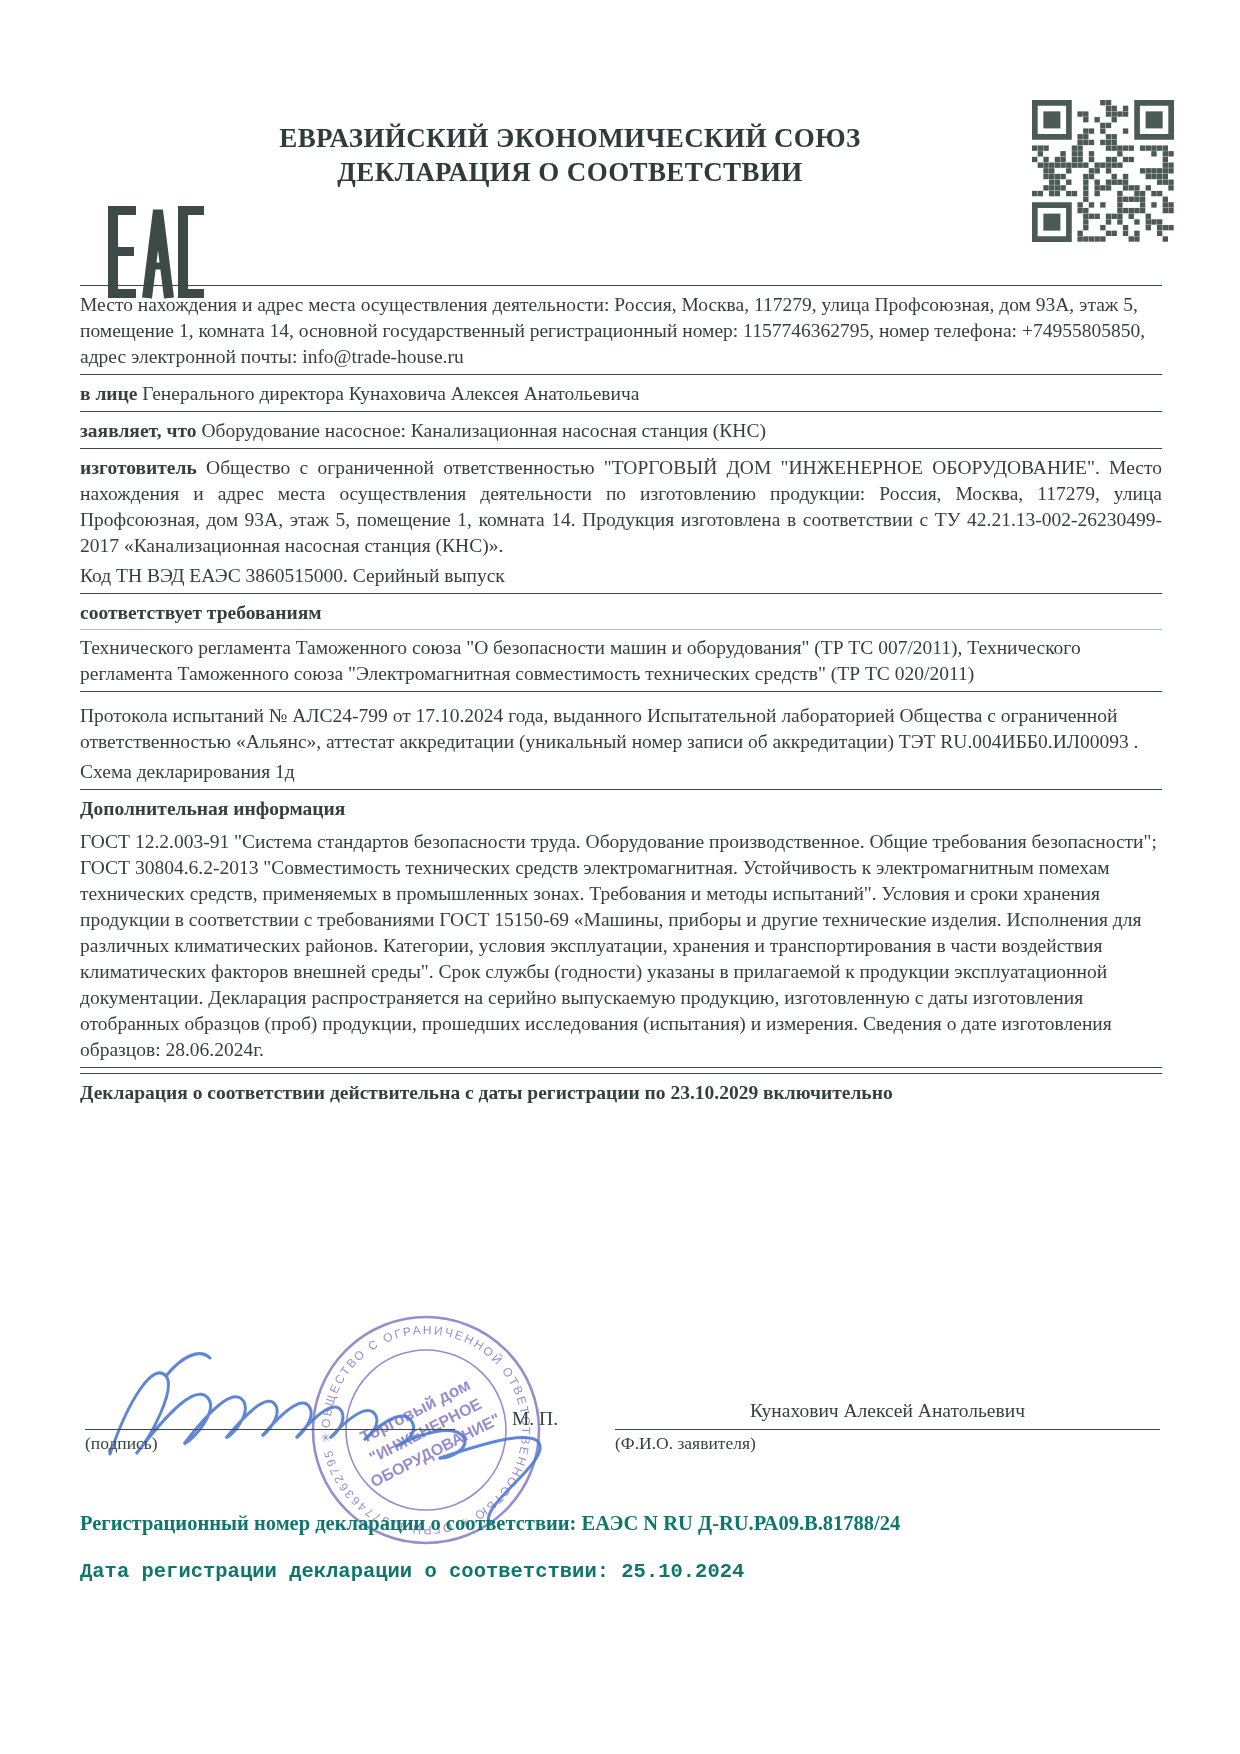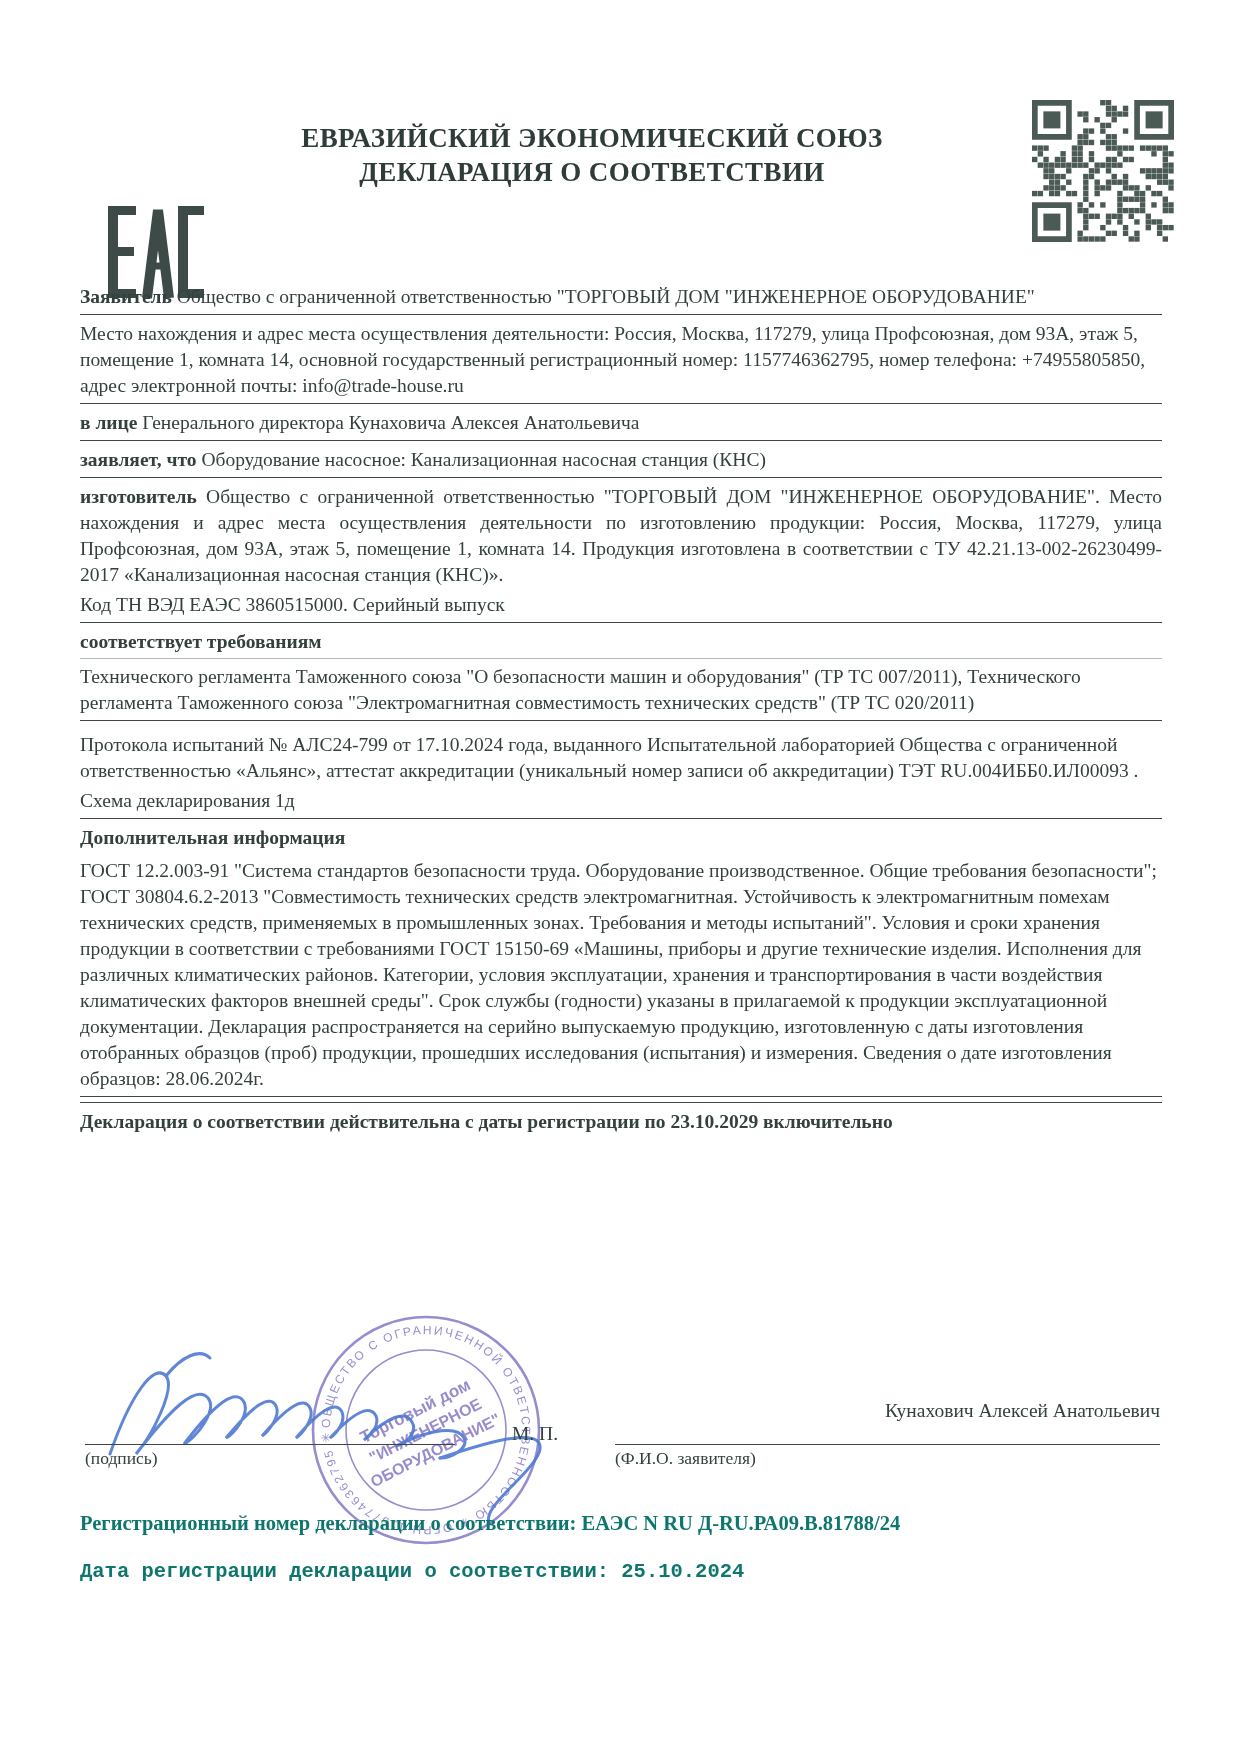--- a/index.html
+++ b/index.html
@@ -8,42 +8,42 @@
     width:1240px; height:1754px;
     margin:0 auto;
     background:#ffffff;
     font-family:"Liberation Serif", serif;
     color:#33403d;
     overflow:hidden;
   }
   .header-title {
     position:absolute; top:121px; left:0; width:1140px;
     text-align:center; font-weight:bold; font-size:27px; line-height:34px;
-    letter-spacing:0.4px; color:#2f3c39;margin-left:22px;
+    letter-spacing:0.4px; color:#2f3c39;
   }
   .eac-logo { position:absolute; left:106px; top:204px; }
   .qr { position:absolute; left:1032px; top:100px; }
   .content {
     position:absolute; left:80px; top:281px; width:1082px;
     font-size:19.5px; line-height:26px;
   }
   .sec { margin:0 0 1px 0; padding-top:3px; }
   .b { font-weight:bold; }
   .just { text-align:justify; }
   .rule { border:none; border-top:1.7px solid #3f4745; margin:4px 0 3px 0; height:0; }
   .rule-light { border:none; border-top:1px solid #b3bcba; margin:3px 0 2px 0; height:0; }
   .double-rule { height:5px; border-top:1.7px solid #3f4745; border-bottom:1.7px solid #3f4745; margin:4px 0 3px 0; }
   .sig-block {
     position:absolute; left:85px; top:1400px; width:1075px;
     display:flex; align-items:flex-end; font-size:19.5px;
   }
   .sig-left { width:370px; }
   .sig-mid { width:160px; text-align:center; padding-bottom:24px; }
   .sig-right { flex:1; }
-  .over-line { border-bottom:1.6px solid #3f4745; min-height:28px; text-align:right; padding-bottom:16px; }
+  .over-line { border-bottom:1.6px solid #3f4745; min-height:28px; text-align:center; padding-bottom:1px; }
   .caption { text-align:left; font-size:17.5px; padding-top:3px; }
   .stamp { position:absolute; left:306px; top:1310px; width:240px; height:240px; opacity:0.82; }
   .signature-svg { position:absolute; left:92px; top:1336px; width:520px; height:200px; }
   .footer-line { position:absolute; left:80px; font-weight:bold; font-size:20.5px; color:#0f766e; }
   .footer-line.reg { top:1512px; }
   .footer-line.date { top:1560px;font-family:Liberation Mono, monospace; }
   .qr svg .mod { fill:#4c5a56; }
   .eac-logo svg { display:block; }
 </style>
 </head>
@@ -291,24 +291,20 @@
           <rect x="67.2" y="134.4" width="5.3" height="5.3"></rect>
           <rect x="95.2" y="134.4" width="5.3" height="5.3"></rect>
           <rect x="100.8" y="134.4" width="5.3" height="5.3"></rect>
           <rect x="128.8" y="134.4" width="5.3" height="5.3"></rect>
         </g>
     </svg>
   </div>
 
   <div class="content">
 
-    <div class="sec">
-      <span class="b">Заявитель</span>
-      <span>Общество с ограниченной ответственностью "ТОРГОВЫЙ ДОМ "ИНЖЕНЕРНОЕ ОБОРУДОВАНИЕ"</span>
-    </div>
     <div class="rule"></div>
 
     <div class="sec">Место нахождения и адрес места осуществления деятельности: Россия, Москва, 117279, улица Профсоюзная, дом 93А, этаж 5, помещение 1, комната 14, основной государственный регистрационный номер: 1157746362795, номер телефона: +74955805850, адрес электронной почты: info@trade-house.ru</div>
     <div class="rule"></div>
 
     <div class="sec">
       <span class="b">в лице</span>
       <span>Генерального директора Кунаховича Алексея Анатольевича</span>
     </div>
     <div class="rule"></div>

